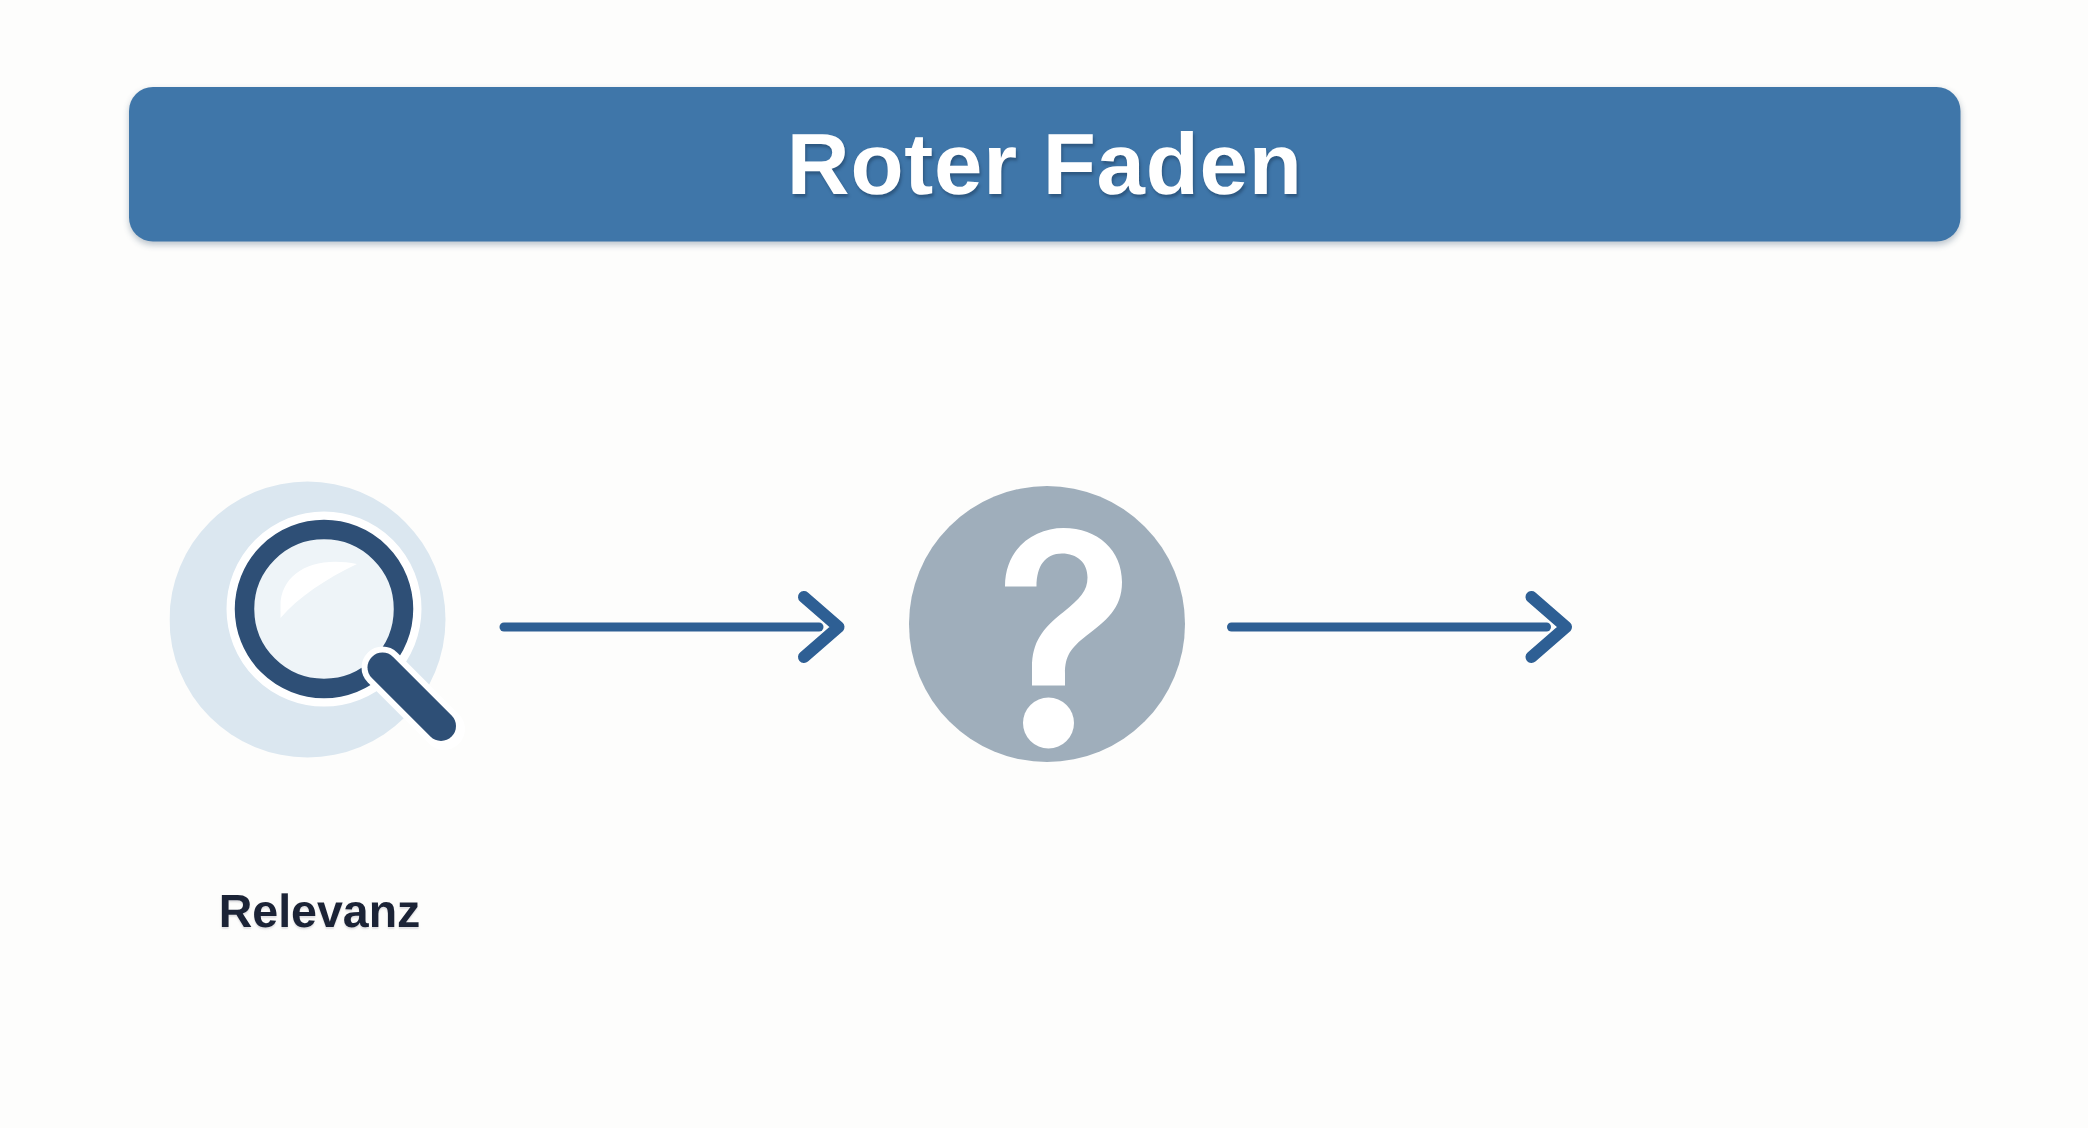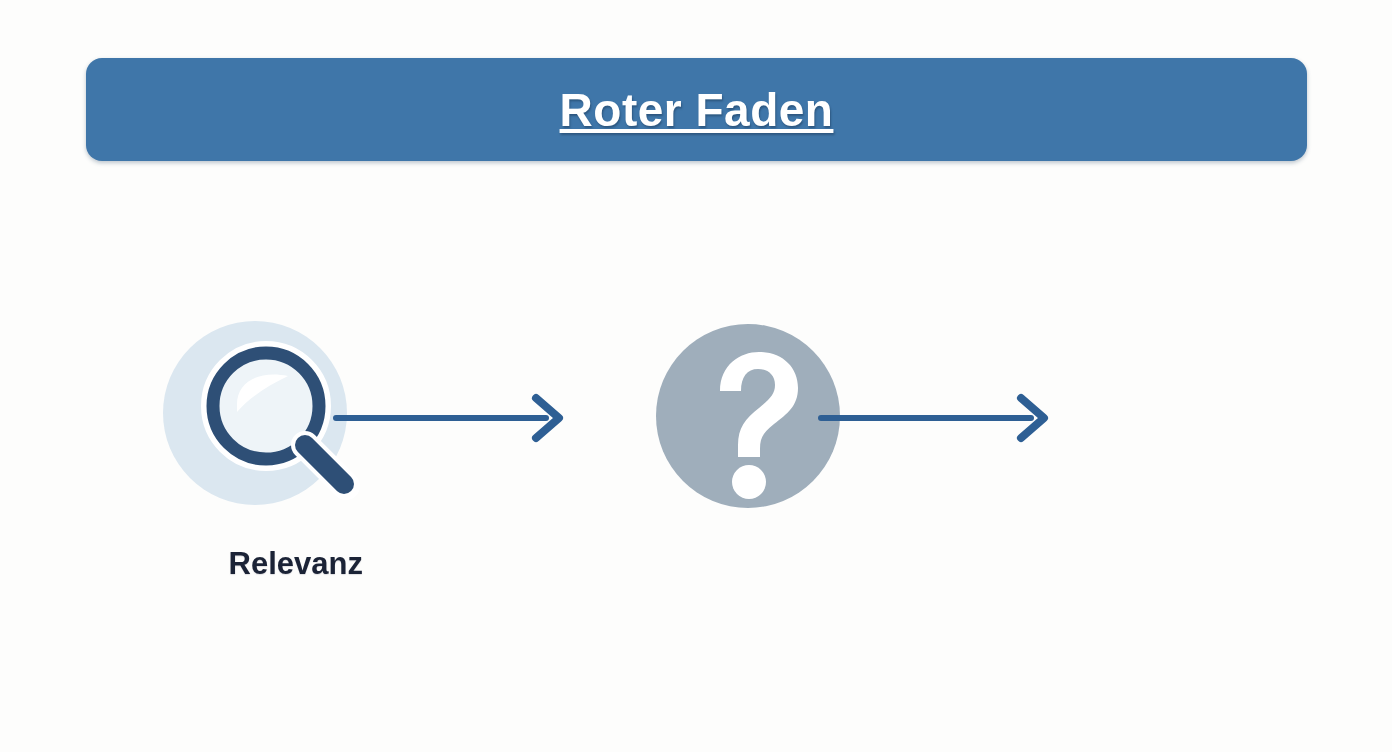--- a/index.html
+++ b/index.html
@@ -30,44 +30,44 @@
     height: 103px;
     background: #3f76a9;
     border-radius: 16px;
     box-shadow: 0 2px 4px rgba(40, 70, 100, 0.30);
     display: flex;
     align-items: center;
     justify-content: center;
   }
   .title-text {
     color: #ffffff;
-    font-size: 46px;
+    font-size: 58px;
     font-weight: bold;
     letter-spacing: 0.5px;
     text-shadow: 1px 2px 2px rgba(25, 50, 80, 0.45);
     font-family: "Liberation Sans", sans-serif;
-    text-decoration: underline;
   }
 
   
   .steps-row {
     position: absolute;
     left: 0;
     top: 318px;
     width: 1392px;
     height: 300px;
   }
 
   .step {
     position: absolute;
     width: 300px;
     top: 0;
     display: flex;
     flex-direction: column;
-    align-items: flex-end;
+    align-items: center;
+    gap: 44px;
   }
   .step-relevanz { left: 63px; }
   .step-problem  { left: 550px; }
   .step-ziel     { left: 1050px; }
 
   .step-icon {
     width: 200px;
     height: 200px;
     position: relative;
   }

